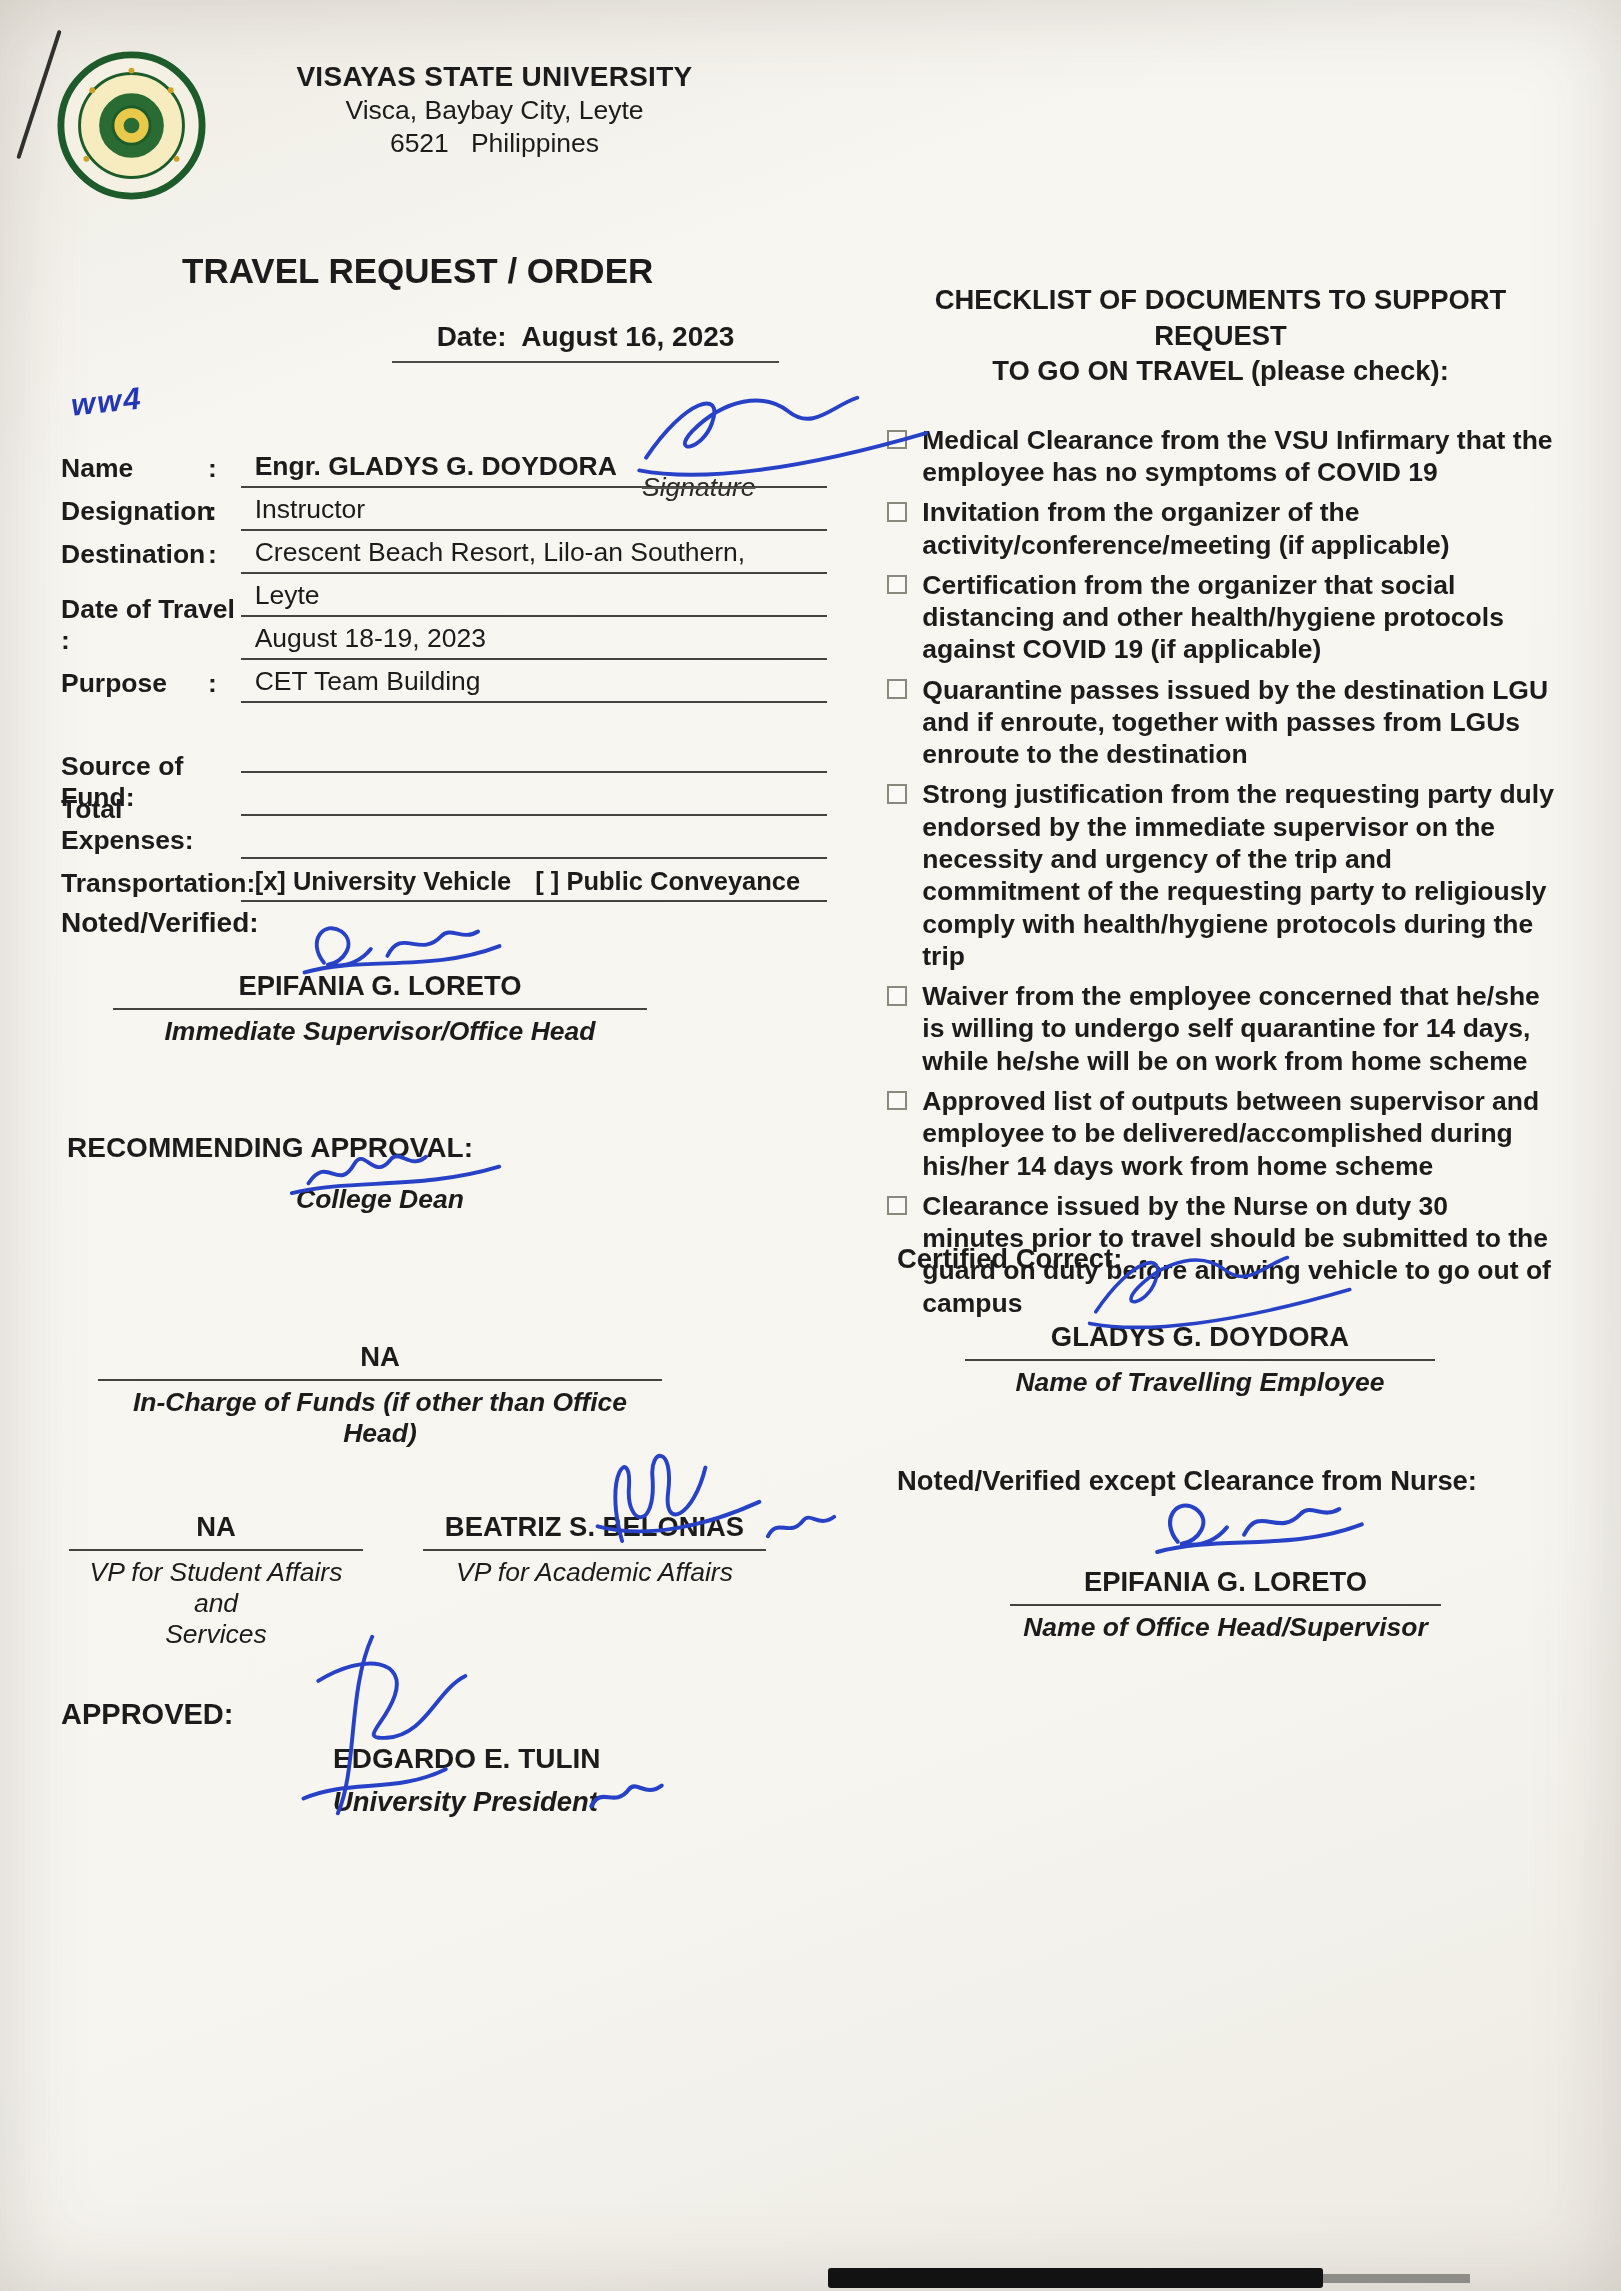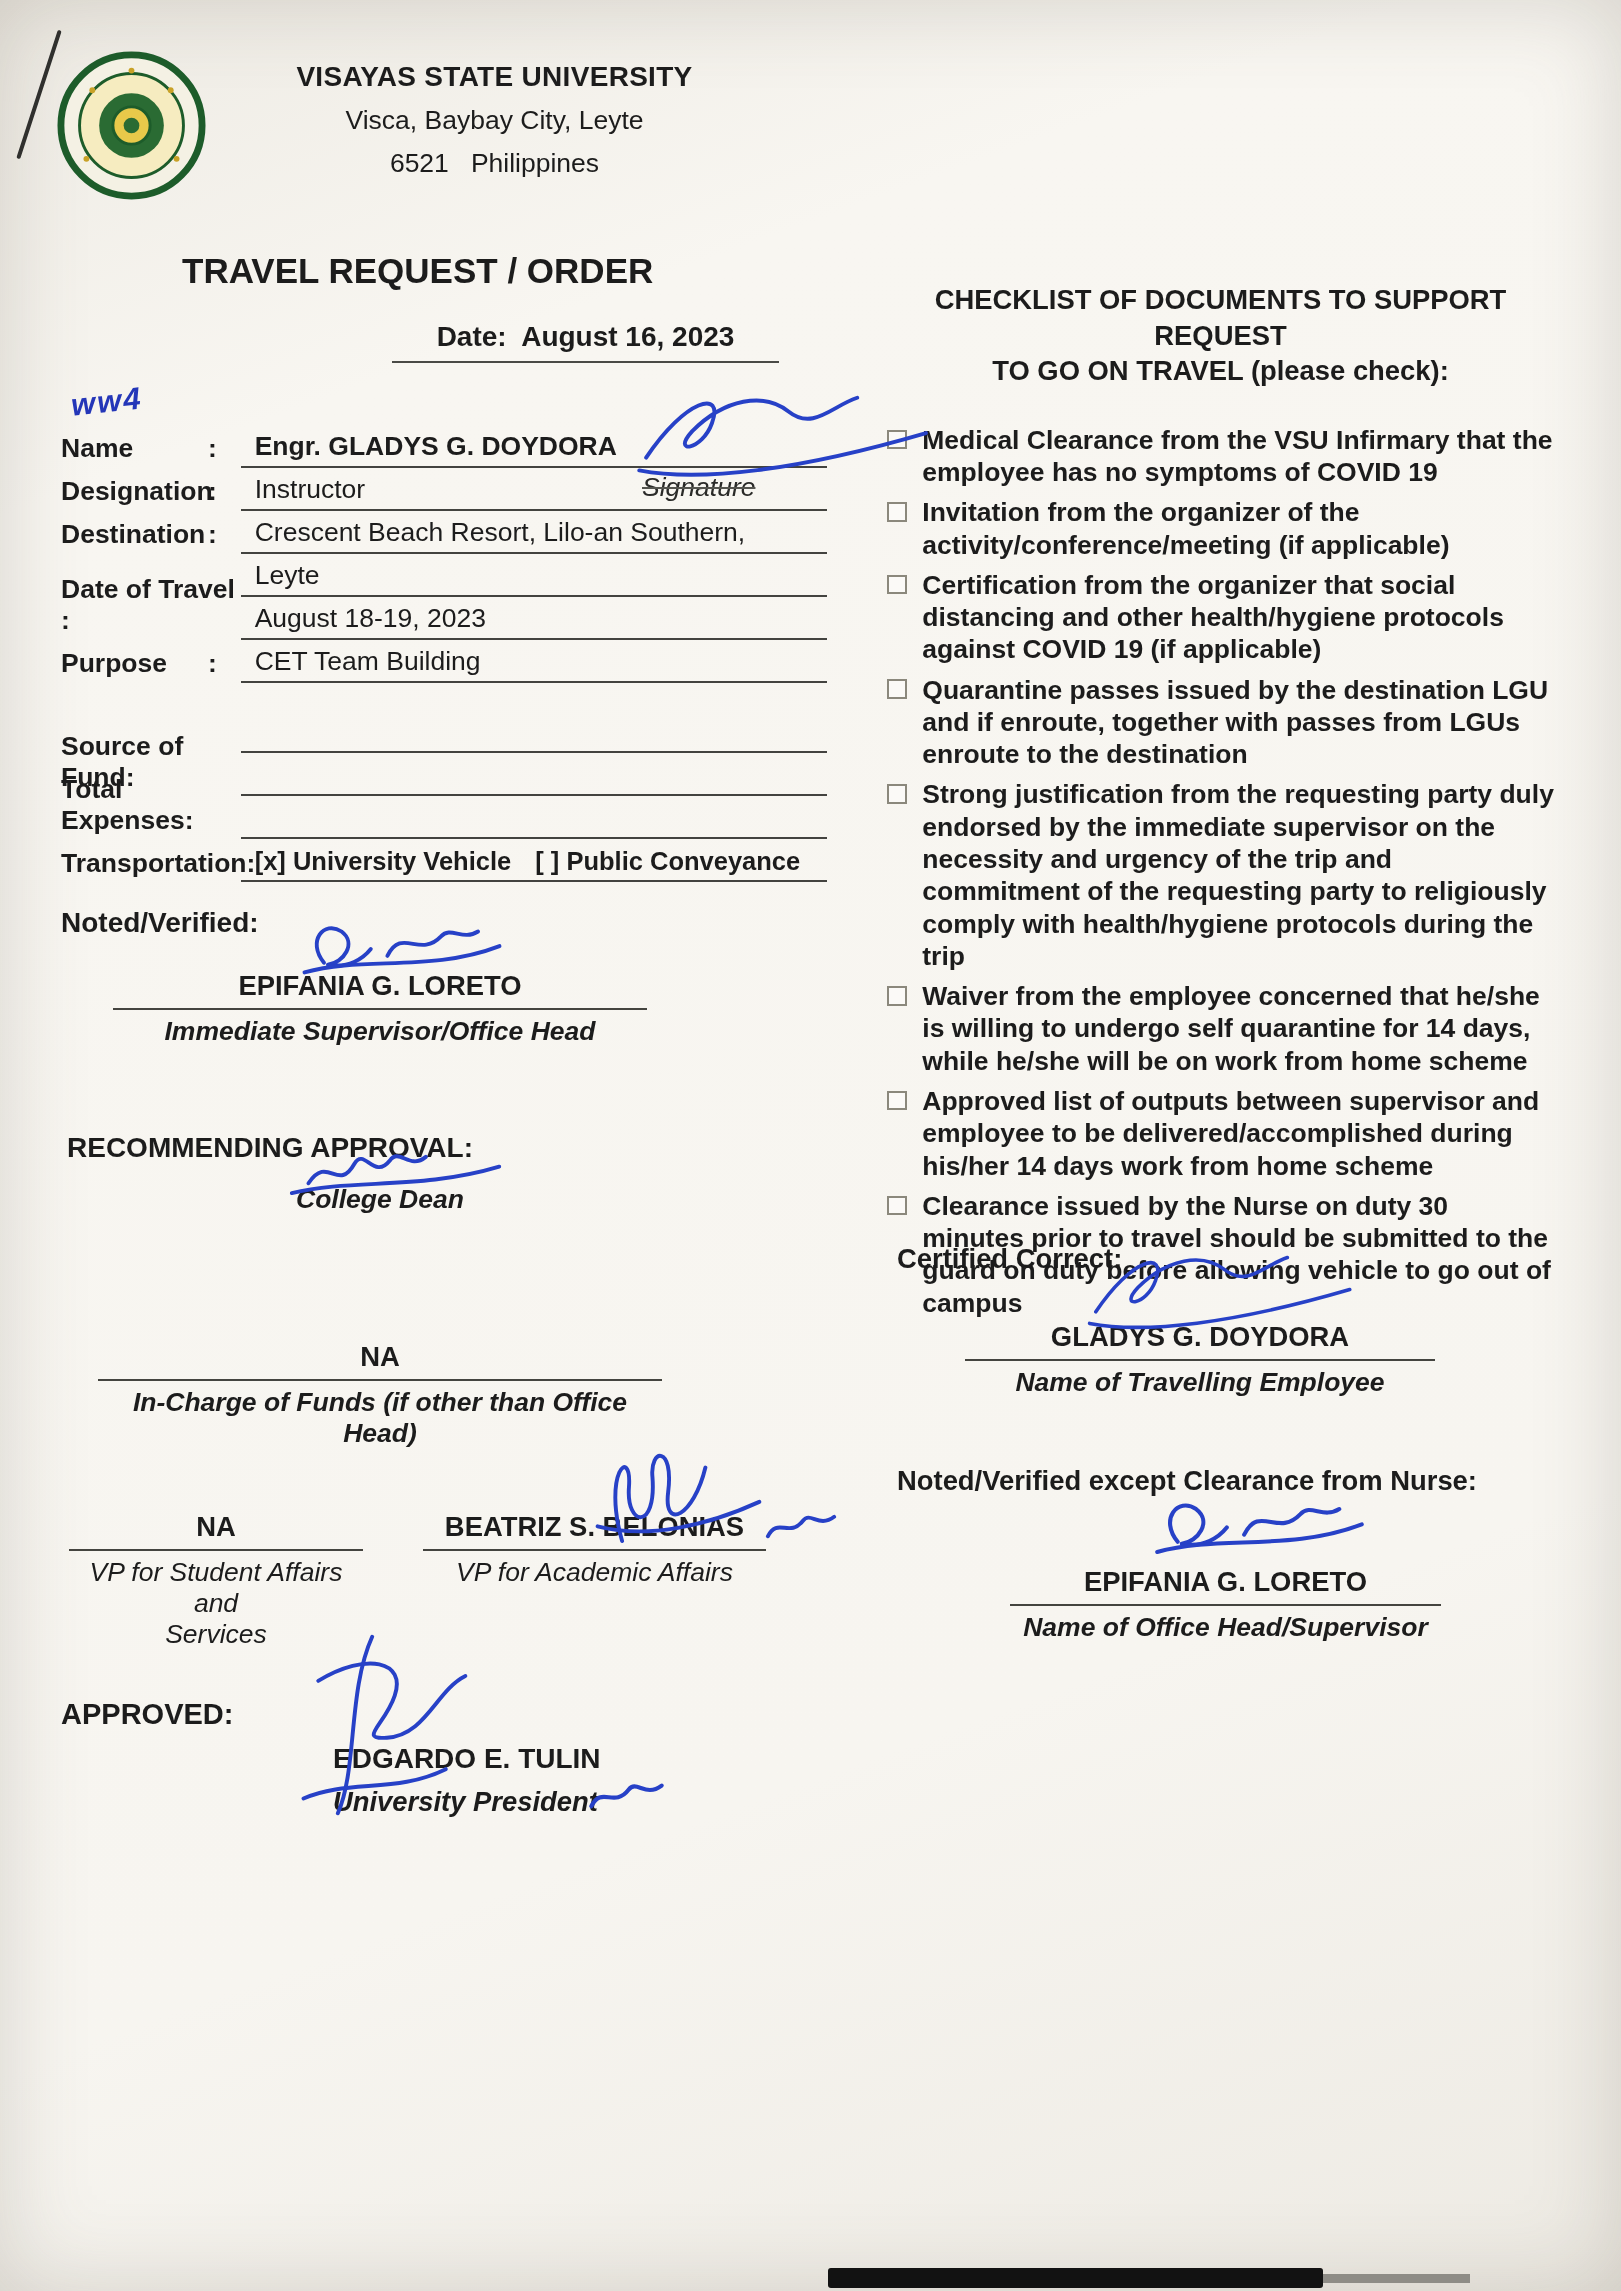--- a/index.html
+++ b/index.html
@@ -10,30 +10,30 @@
     background: linear-gradient(160deg, #eeebe4 0%, #f8f6f1 18%, #f7f5f0 72%, #edeae3 100%);
     box-shadow: inset 0 0 88px rgba(95,88,74,0.22);
   }
   .corner-mark { position: absolute; left: 37px; top: 27.4px; width: 3.9px; height: 135px;
     background: #30302e; transform: rotate(18deg); border-radius: 2px; }
 
   
   .seal { position: absolute; left: 57px; top: 51px; width: 149px; height: 149px; }
   .header-text { position: absolute; left: 264px; top: 61px; width: 461px; text-align: center; }
   .univ-name { font-size: 28px; font-weight: bold; letter-spacing: 0.3px; }
-  .addr { font-size: 26.5px; margin-top: 12px; white-space: pre-wrap; }
+  .addr { font-size: 26.5px; margin-top: 2px; white-space: pre-wrap; }
 
   .page-title { position: absolute; left: 182px; top: 251px; font-size: 35px; font-weight: bold; }
   .date-line { position: absolute; left: 392px; top: 321px; width: 387px; text-align: center;
     font-size: 28px; font-weight: bold; border-bottom: 2px solid #4a4a46; padding-bottom: 7.8px; white-space: pre-wrap; }
   .handwritten-note { position: absolute; left: 71px; top: 384px; font-size: 31px; font-style: italic;
     color: #2436b8; transform: rotate(-6deg); font-weight: bold; letter-spacing: 2px; }
 
   
-  .form { position: absolute; left: 61px; top: 425px; width: 766px; }
+  .form { position: absolute; left: 61px; top: 445px; width: 766px; }
   .frow { display: flex; align-items: flex-end; height: 43px; }
   .frow.gap-top { margin-top: 27.4px; }
   .flabel { width: 147px; font-weight: bold; font-size: 26.5px; padding-bottom: 3.9px; flex-shrink: 0; }
   .flabel.wide { width: 180px; }
   .fcolon { width: 33px; font-weight: bold; font-size: 26.5px; padding-bottom: 3.9px; flex-shrink: 0; }
   .fvalue { flex: 1; border-bottom: 2px solid #43433f; font-size: 26.5px; padding: 0 0 3.9px 13.7px; min-height: 35px; }
   .fvalue.bold { font-weight: bold; margin-top: 16px; }
   .transport-opts { display: flex; gap: 24px; font-weight: bold; font-size: 25.5px; }
   .signature-caption { position: absolute; left: 642px; top: 472px; font-size: 26.5px; font-style: italic;
     color: #2a2a28; text-decoration: line-through; text-decoration-thickness: 2px; text-decoration-color: #55554f; }

